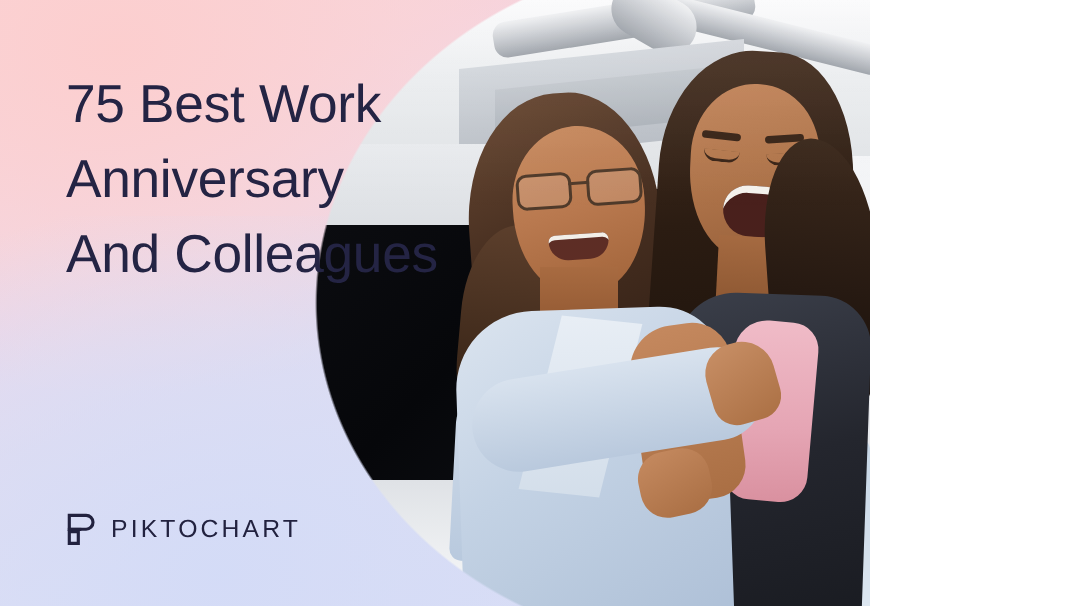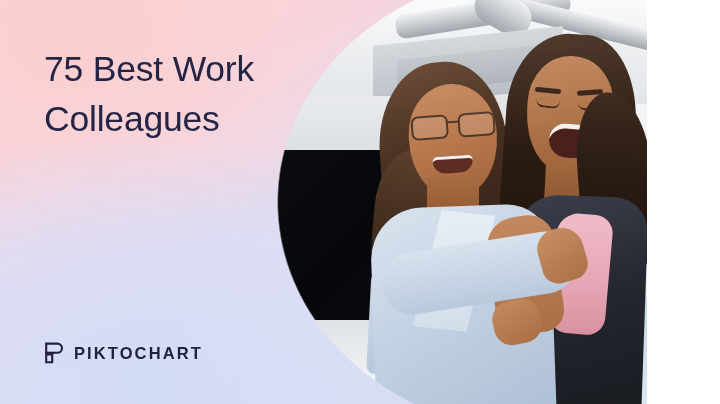--- a/index.html
+++ b/index.html
@@ -6,21 +6,21 @@
     margin: 0;
     padding: 0;
     background: #ffffff;
   }
   body {
     font-family: "Liberation Sans", sans-serif;
   }
 
   .banner {
     position: relative;
-    width: 647px;
+    width: 580px;
     height: 404px;
     overflow: hidden;
     background: linear-gradient(160deg,
         #fbd2d4 0%,
         #f7d3dc 18%,
         #eed7e8 34%,
         #e2dbee 50%,
         #dcdef3 66%,
         #d8dcf4 82%,
         #d5daf4 100%);
@@ -82,21 +82,21 @@
     z-index: 6;
   }
   .logo-mark {
     width: 21px;
     height: 22px;
     display: block;
   }
   .logo-word {
     color: #22223f;
     font-size: 16.5px;
-    font-weight: 700;
+    font-weight: 400;
     letter-spacing: 2.1px;
     line-height: 1;
   }
 
   
   .photo-wrap {
     position: absolute;
     right: 0;
     top: 0;
     width: 370px;
@@ -448,21 +448,22 @@
       <div class="wA-arm"></div>
       <div class="wA-hand"></div>
 
       <div class="soft-blur"></div>
     </div>
   </div>
 
   <div class="text-col">
     <h1 class="headline">
       <span class="line">75 Best Work</span>
-      <span class="line">Colleagues</span>
+      <span class="line">Anniversary</span>
+      <span class="line">And Colleagues</span>
     </h1>
   </div>
 
   <div class="logo">
     <svg class="logo-mark" viewBox="0 0 21 22">
       <g fill="none" stroke="#22223f" stroke-width="2.1">
         <path d="M2.2 1.6 h11.2 a4.6 4.6 0 0 1 0 9.2 H2.2 Z"></path>
         <path d="M2.2 12.4 h6.0 v7.8 H2.2 Z"></path>
       </g>
       <rect x="1.2" y="9.9" width="9.0" height="2.1" fill="#22223f"></rect>

